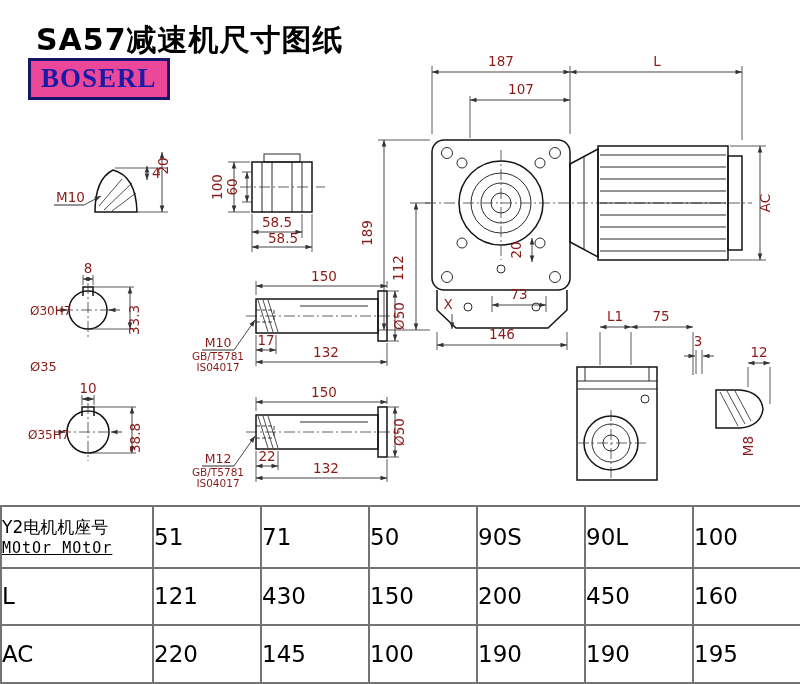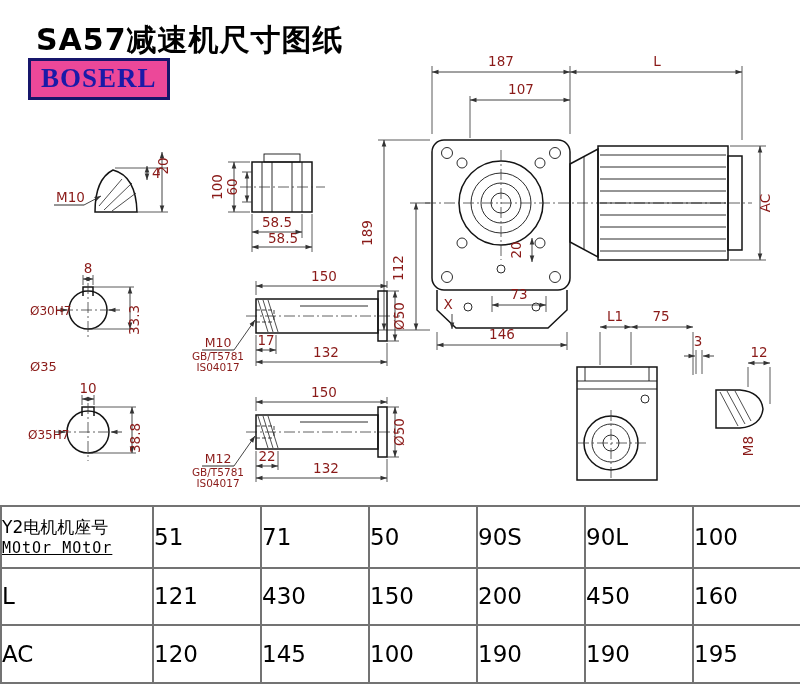--- a/index.html
+++ b/index.html
@@ -320,21 +320,21 @@
       <td class="rowlab" style="height:44px">L</td>
       <td>121</td>
       <td>430</td>
       <td>150</td>
       <td>200</td>
       <td>450</td>
       <td>160</td>
     </tr>
     <tr>
       <td class="rowlab" style="height:44px">AC</td>
-      <td>120</td>
+      <td>220</td>
       <td>145</td>
       <td>100</td>
       <td>190</td>
       <td>190</td>
       <td>195</td>
     </tr>
   </tbody>
 </table>
 
 </body></html>

